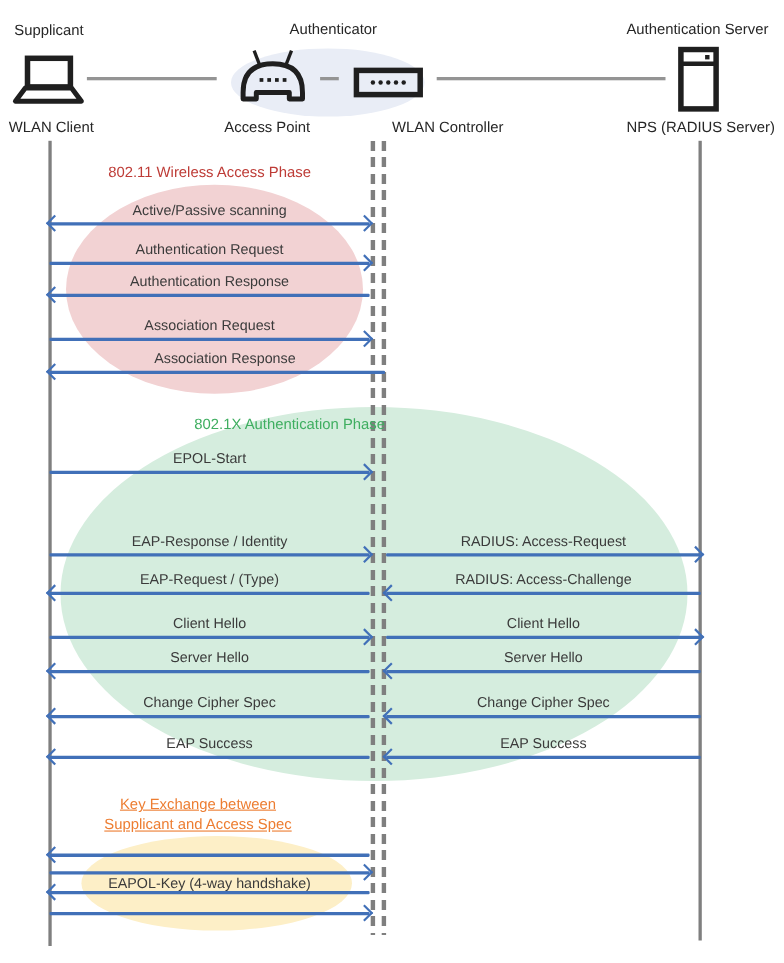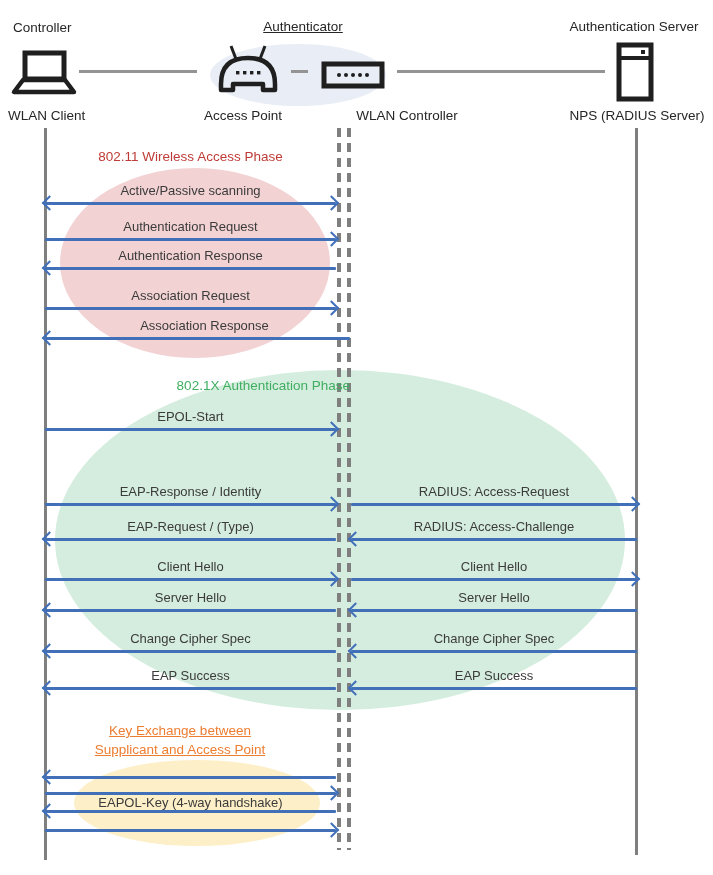--- a/index.html
+++ b/index.html
@@ -53,22 +53,22 @@
 </head>
 <body>
 
 <div class="stage">
 
   <div class="ellipse lightblue"></div>
   <div class="ellipse pink"></div>
   <div class="ellipse green"></div>
   <div class="ellipse yellow"></div>
 
-  <div class="role-label" style="left:13px;top:20px;">Controller</div>
-  <div class="role-label centered" style="left:233px;top:19px;width:140px;text-decoration:underline;">Authenticator</div>
+  <div class="role-label" style="left:13px;top:20px;">Supplicant</div>
+  <div class="role-label centered" style="left:233px;top:19px;width:140px;">Authenticator</div>
   <div class="role-label centered" style="left:563px;top:19px;width:142px;">Authentication Server</div>
 
   <div class="connector" style="left:79px;width:118px;"></div>
   <div class="connector" style="left:291px;width:17px;"></div>
   <div class="connector" style="left:397px;width:208px;"></div>
 
   <div class="icon" style="left:10px;top:50px;">
     <svg width="68" height="46" viewBox="0 0 68 46">
       <rect x="15" y="3" width="39" height="26" fill="none" stroke="#1F1F1F" stroke-width="5"></rect>
       <path d="M4 42 H64 L55 30 H13 Z" fill="#fff" stroke="#1F1F1F" stroke-width="4.5" stroke-linejoin="round"></path>
@@ -110,21 +110,21 @@
 
   <div class="lifeline solid-left"></div>
   <div class="lifeline dashed d1"></div>
   <div class="lifeline dashed d2"></div>
   <div class="lifeline solid-right"></div>
 
   <div class="phase-title red" style="left:45px;top:147px;width:291px;">802.11 Wireless Access Phase</div>
   <div class="phase-title green" style="left:50px;top:376px;width:300px;text-align:right;">802.1X Authentication Phase</div>
   <div class="phase-title orange" style="left:32px;top:721px;width:296px;text-decoration:underline;">
     <div>Key Exchange between</div>
-    <div>Supplicant and Access Point</div>
+    <div>Supplicant and Access Spec</div>
   </div>
 
   <div class="row" style="left:45px;top:183px;width:291px;">
     <div class="msg-label">Active/Passive scanning</div>
     <div class="arrow h-both" style="top:19px;"></div>
   </div>
   <div class="row" style="left:45px;top:219px;width:291px;">
     <div class="msg-label">Authentication Request</div>
     <div class="arrow h-right" style="top:19px;"></div>
   </div>

